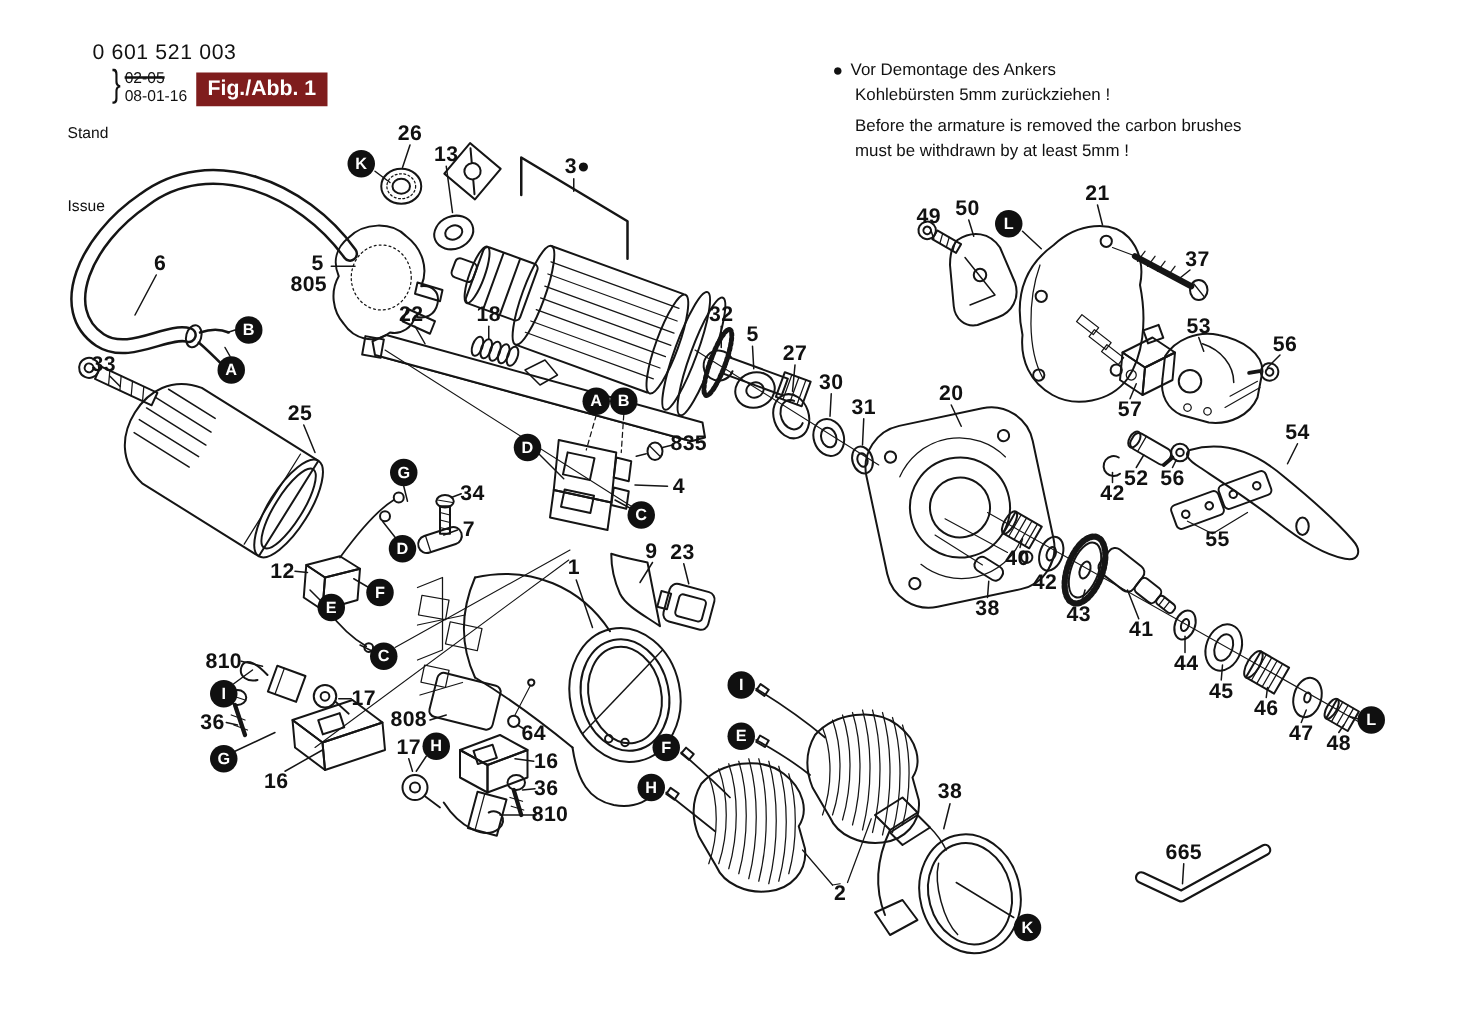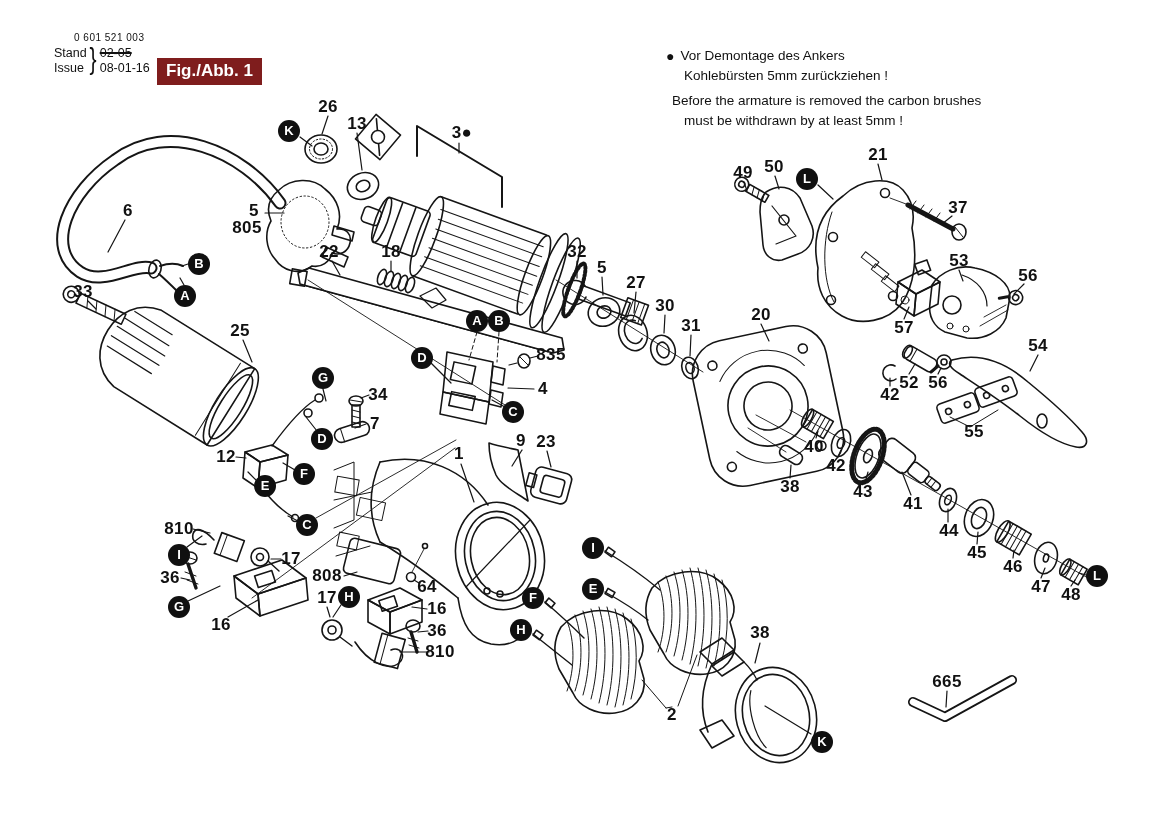--- a/index.html
+++ b/index.html
@@ -6,33 +6,33 @@
   #page{position:relative;width:1168px;height:825px;background:#ffffff;overflow:hidden;
         font-family:"Liberation Sans",sans-serif;color:#111;}
   #art{position:absolute;left:0;top:0;width:1168px;height:825px;}
   #label-layer{position:absolute;left:0;top:0;width:940px;height:825px;}
   .plabel{position:absolute;transform:translate(-50%,-50%);
           font:bold 17px "Liberation Sans",sans-serif;color:#111;white-space:nowrap;letter-spacing:.3px;}
   .callout{position:absolute;transform:translate(-50%,-50%);width:22px;height:22px;border-radius:50%;
            background:#101010;color:#fff;font:bold 13px/22px "Liberation Sans",sans-serif;text-align:center;}
   
   .hdr{position:absolute;left:54px;top:32px;}
-  .part-number{font-size:10px;letter-spacing:.5px;margin-left:20px;}
+  .part-number{font-size:17px;letter-spacing:.5px;margin-left:20px;}
   .stand-issue{display:flex;align-items:flex-start;margin-top:3px;}
-  .si-labels div{font-size:12.5px;line-height:15px;}
+  .si-labels div{font-size:12.5px;line-height:15px;margin-top:44px;}
   .si-brace{font-size:30px;line-height:30px;margin:-2px 2px 0 1px;transform:scaleX(.7);}
   .si-dates{font-size:12.5px;line-height:15px;}
   .old-date{text-decoration:line-through;text-decoration-thickness:2px;}
   .fig-box{position:absolute;left:157px;top:58px;background:#7f1d1d;color:#fff;
            font:bold 17px "Liberation Sans",sans-serif;padding:3px 9px 4px 9px;white-space:nowrap;}
   
   .notice{position:absolute;left:666px;top:46px;font-size:13.5px;line-height:20px;}
   .notice .row{display:flex;}
   .notice .bullet{font-size:14px;margin-right:6px;line-height:20px;}
-  .notice .en{margin-top:5px;margin-left:6px;}
+  .notice .en{margin-top:5px;margin-left:18px;}
   .notice .ind{margin-left:18px;}
   
   .footer{position:absolute;left:54px;top:718px;font-size:12.5px;line-height:15.5px;}
 </style>
 </head>
 <body>
 
 <div id="page">
 
   <svg id="art" viewBox="0 0 1168 825">

